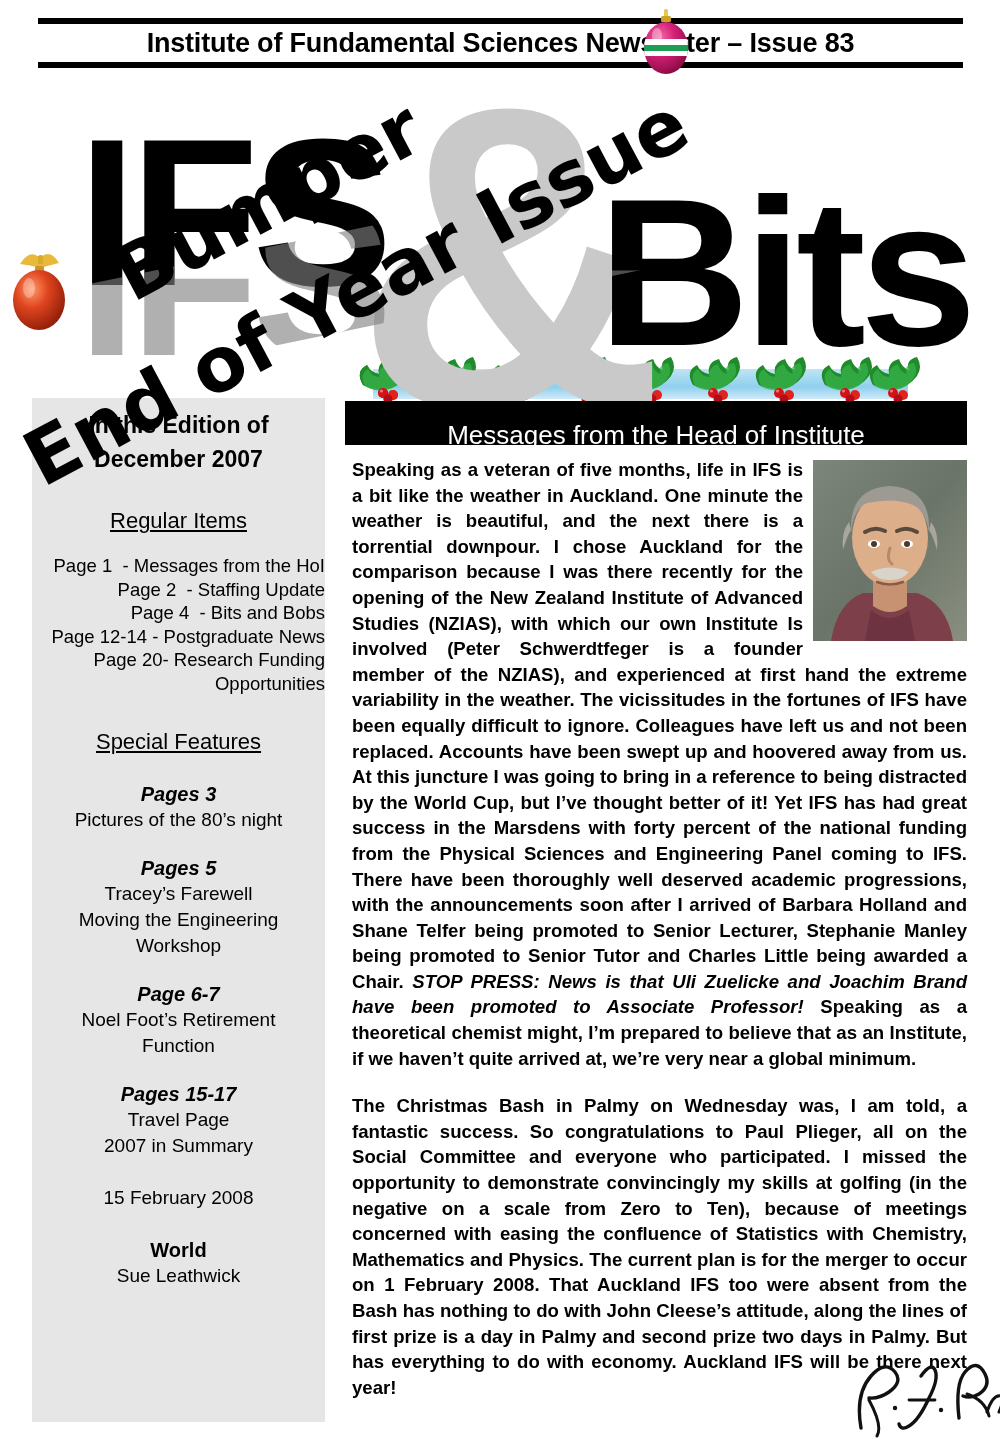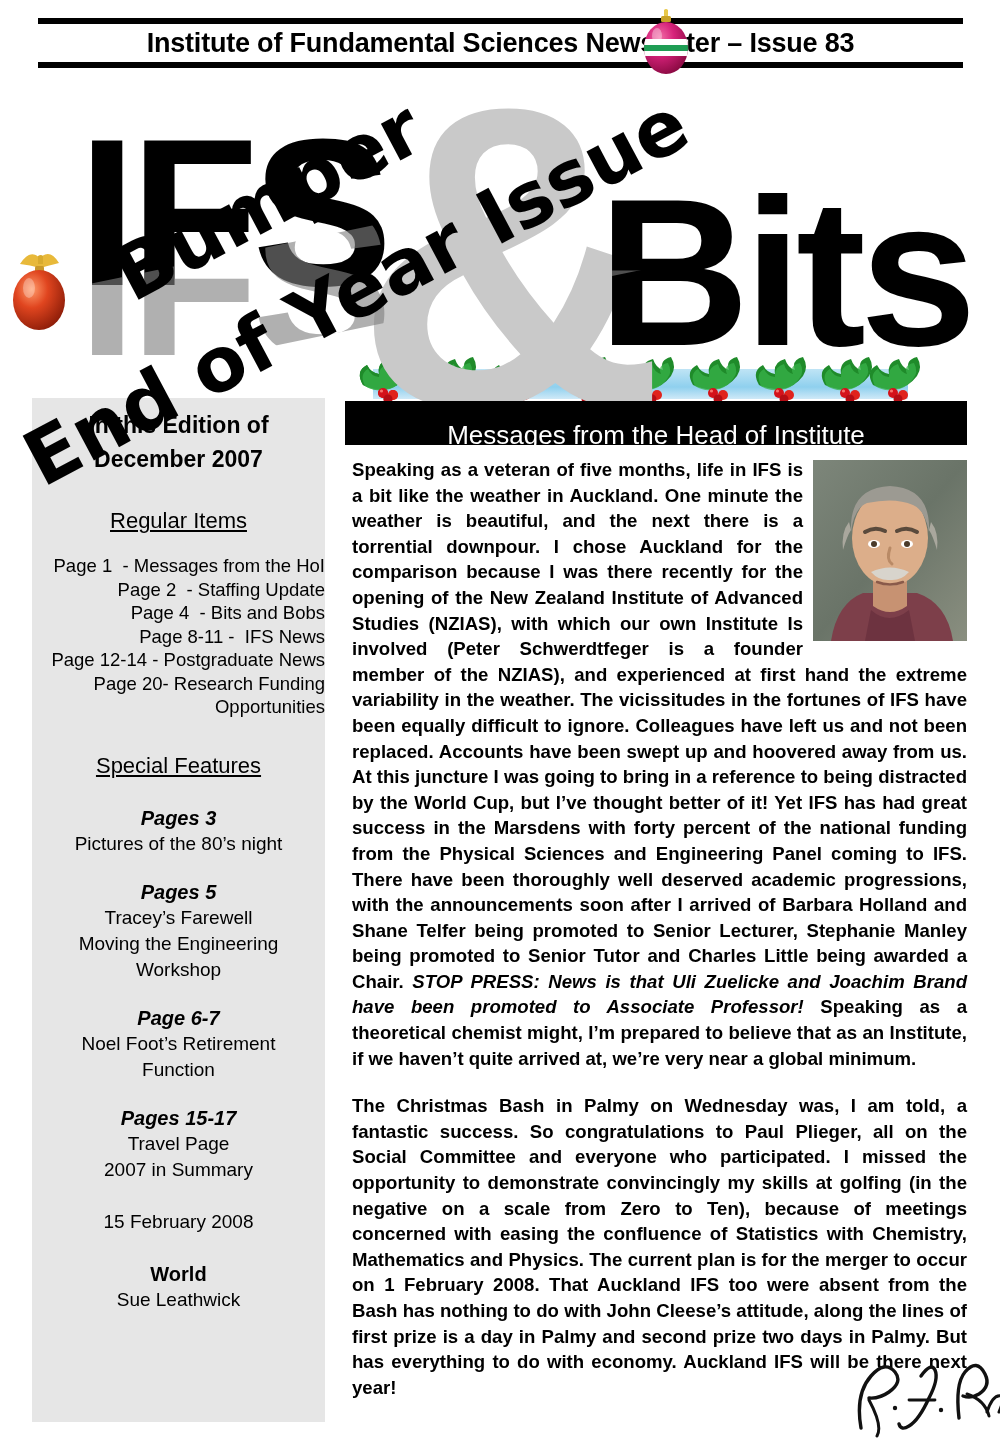--- a/index.html
+++ b/index.html
@@ -349,21 +349,20 @@
 <div class="sidebar">
   <div class="sb-title">In this Edition of</div>
   <div class="sb-title">December 2007</div>
 
   <div class="sb-head">Regular Items</div>
 
   <div class="sb-list">
     <div class="row">Page 1  - Messages from the HoI</div>
     <div class="row">Page 2  - Staffing Update</div>
     <div class="row">Page 4  - Bits and Bobs</div>
-    <div class="row">Page 8-11 -  IFS News</div>
     <div class="row">Page 12-14 - Postgraduate News</div>
     <div class="row">Page 20- Research Funding</div>
     <span class="cont">Opportunities</span>
   </div>
 
   <div class="sb-head">Special Features</div>
 
   <div class="sb-feat">
     <span class="pg">Pages 3</span>
     <span class="desc">Pictures of the 80’s night</span>

